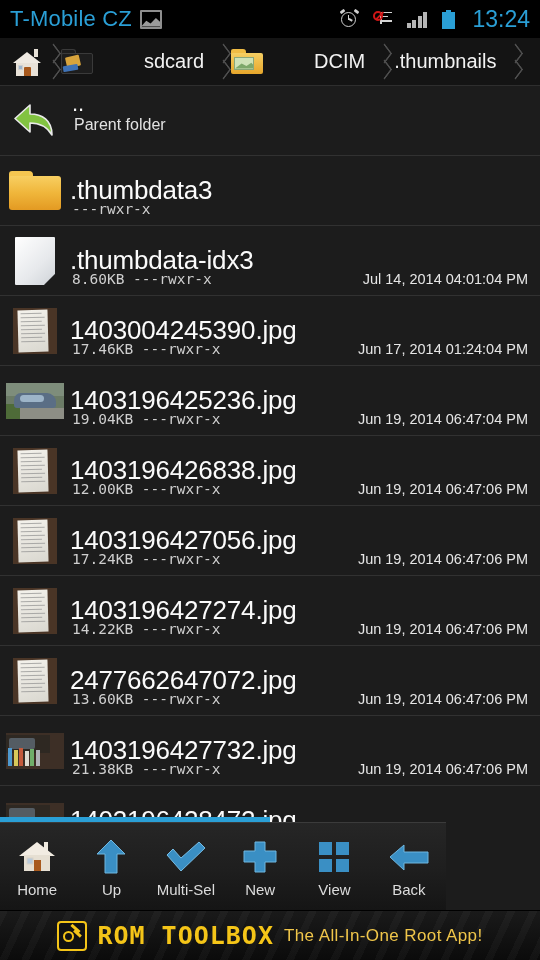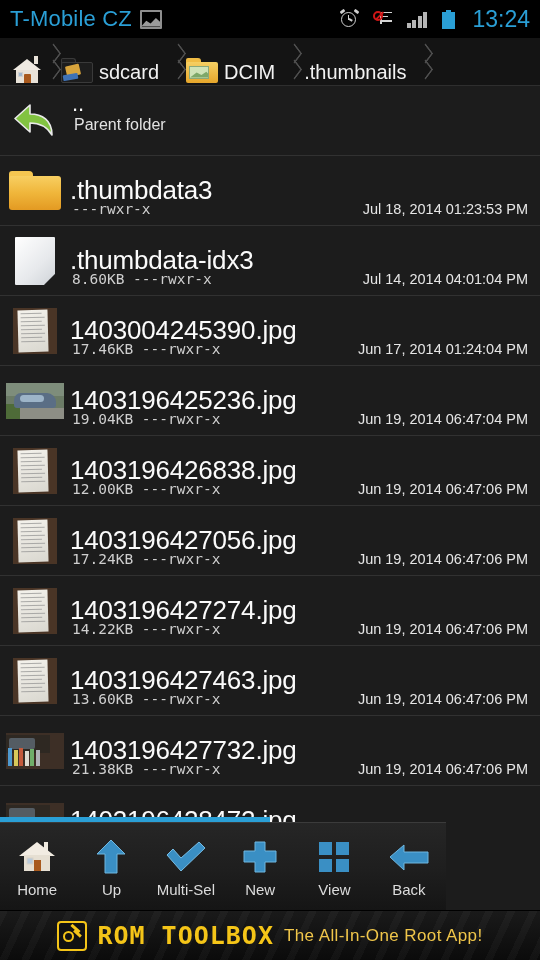--- a/index.html
+++ b/index.html
@@ -60,21 +60,21 @@
   .battery{ position:relative; width:13px; height:19px; }
   .battery .cap{position:absolute;left:4px;top:0;width:5px;height:2px;background:#2a9fd6;}
   .battery .body{position:absolute;left:0;top:2px;width:13px;height:17px;background:#2a9fd6;}
   .time { color:#2a9fd6; font-size:23px; margin-left:2px; }
 
   
   .breadcrumb{
     height:48px; background:#141414; display:flex; align-items:center;
     border-bottom:1px solid #2e2e2e; padding-left:6px; overflow:hidden;
   }
-  .crumb{ display:flex; align-items:flex-end; height:44px; padding-right:2px; }
+  .crumb{ display:flex; align-items:center; height:44px; padding-right:2px;gap:45px; }
   .crumb .label{ color:#f2f2f2; font-size:20px; padding:0 8px 0 6px; white-space:nowrap;}
   .sep{ width:13px; height:48px; position:relative; flex:0 0 auto; }
   .sep::before{
     content:""; position:absolute; left:3px; top:9px; width:11px; height:11px;
     border-top:2px solid #4e4e4e; border-right:2px solid #4e4e4e;
     transform:rotate(45deg) skew(8deg,8deg); border-radius:1px;
   }
   .sep::after{
     content:""; position:absolute; left:3px; top:25px; width:11px; height:11px;
     border-bottom:2px solid #4e4e4e; border-right:2px solid #4e4e4e;
@@ -273,21 +273,20 @@
     <div class="row">
       <div class="thumbwrap">
         <span class="th-folder">
             <span class="tab"></span>
             <span class="fb"></span>
           </span>
       </div>
       <div class="info">
         <span class="fname">.thumbdata3</span>
         <span class="meta">---rwxr-x</span>
-        <span class="date">Jul 18, 2014 01:23:53 PM</span>
       </div>
     </div>
 
     <div class="row">
       <div class="thumbwrap">
         <span class="th-file"></span>
       </div>
       <div class="info">
         <span class="fname">.thumbdata-idx3</span>
         <span class="meta">8.60KB ---rwxr-x</span>
@@ -409,21 +408,21 @@
               <i></i>
               <i></i>
               <i></i>
               <i></i>
               <i></i>
               <i></i>
             </span>
         </span>
       </div>
       <div class="info">
-        <span class="fname">1403196427463.jpg</span>
+        <span class="fname">2477662647072.jpg</span>
         <span class="meta">13.60KB ---rwxr-x</span>
         <span class="date">Jun 19, 2014 06:47:06 PM</span>
       </div>
     </div>
 
     <div class="row">
       <div class="thumbwrap">
         <span class="th-photo th-books wide">
           <span class="top"></span>
           <span class="shelf">

